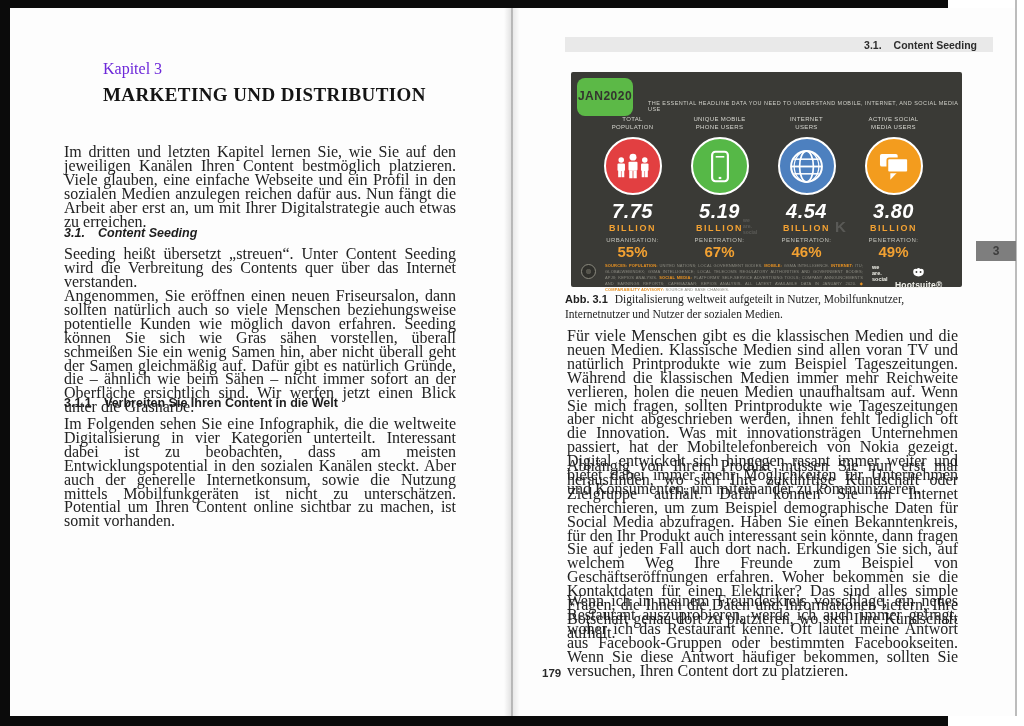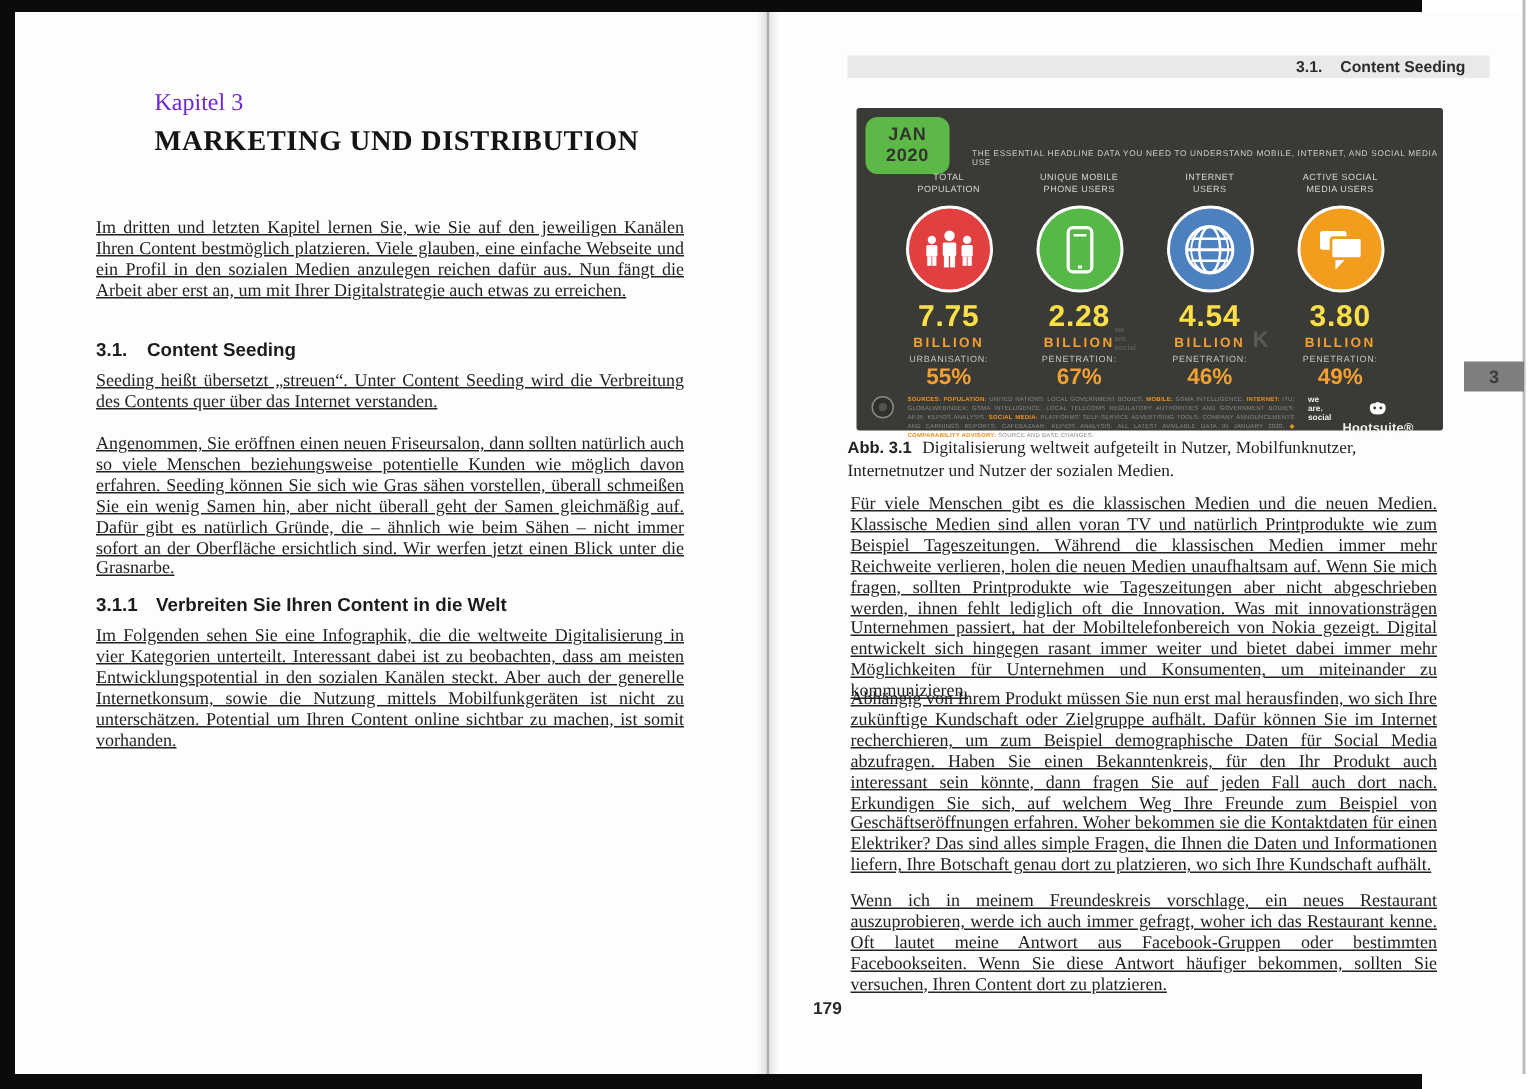--- a/index.html
+++ b/index.html
@@ -14,22 +14,22 @@
   .page { position:absolute; top:8px; height:708px; background:#fdfdfd; }
   .page-left  { left:10px;  width:502px; }
   .page-right { left:512px; width:504px; }
   .spine { position:absolute; left:504px; top:8px; width:16px; height:708px;
            background:linear-gradient(to right, rgba(0,0,0,0) 0%, rgba(0,0,0,.10) 42%, #9a9a9a 50%, rgba(0,0,0,.08) 58%, rgba(0,0,0,0) 100%); }
   .fore-edge { position:absolute; left:1015px; top:0; width:2px; height:716px; background:#bcbcbc; }
 
   
   .chapter-tab { position:absolute; left:976px; top:241px; width:40px; height:20px; background:#7e7e7e;
                  color:#3d3d3d; font-weight:bold; font-size:12px; display:flex; align-items:center; justify-content:center; }
-  .body-text { position:absolute; font-family:"Liberation Serif", serif; font-size:12px; line-height:13.9px;
-               color:#222; text-align:justify; hyphens:auto;text-decoration:underline; }
+  .body-text { position:absolute; font-family:"Liberation Serif", serif; font-size:16px; line-height:13.9px;
+               color:#222; text-align:justify; hyphens:auto; }
   .sec-head { position:absolute; font-family:"Liberation Sans", sans-serif; font-weight:bold; font-size:12.5px; color:#1c1c1c; }
   .sec-head .sec-num { display:inline-block; min-width:34px; }
   .sec-head .sub-num { display:inline-block; min-width:40px; }
 
   .chapter-label { position:absolute; left:103px; top:60px; font-family:"Liberation Serif", serif; font-size:16px; color:#6d28d9; }
   .chapter-title { position:absolute; left:103px; top:84px; font-family:"Liberation Serif", serif; font-weight:bold;
                    font-size:19px; letter-spacing:.4px; color:#141414; }
 
   
   .runhead { position:absolute; left:565px; top:37px; width:428px; height:15px; background:#e9e9e9;
@@ -40,31 +40,31 @@
   .caption { position:absolute; left:565px; top:292px; width:394px; font-family:"Liberation Serif", serif;
              font-size:11.5px; line-height:14.5px; color:#222; }
   .caption .cap-label { font-family:"Liberation Sans", sans-serif; font-weight:bold; font-size:11px; margin-right:7px; }
 
   .page-number { position:absolute; left:542px; top:667px; width:391px; text-align:left;
                  font-weight:bold; font-size:11.5px; color:#2a2a2a; }
 
   
   .infographic { position:absolute; left:571px; top:72px; width:391px; height:215px; background:#3a3a36; border-radius:2px; }
   .ig-badge { position:absolute; left:6px; top:6px; width:56px; height:38px; background:#5cb947; border-radius:8px;
-              display:flex; flex-direction:column; align-items:center; justify-content:center;
+              display:flex; flex-direction:row; align-items:center; justify-content:center;
               color:#34342f; font-weight:bold; font-size:12px; line-height:1.15; letter-spacing:.5px; }
   .ig-title { position:absolute; left:76px; top:9px; color:#5cb93f; font-weight:bold; font-size:14.5px; letter-spacing:.4px; }
   .ig-subtitle { position:absolute; left:77px; top:28px; color:#cfcfc8; font-size:5.5px; letter-spacing:.45px; }
 
   .ig-metrics { position:absolute; left:18px; top:44px; width:350px; display:flex; }
   .ig-col { width:87px; text-align:center; }
   .metric-label { height:17px; font-size:6px; letter-spacing:.35px; color:#d6d6d0; line-height:1.3; white-space:pre-line; }
   .metric-circle { width:58px; height:58px; border-radius:50%; border:2.5px solid #fff; margin:4px auto 0;
                    display:flex; align-items:center; justify-content:center; }
-  .metric-value { margin-top:5px; font-size:20px; font-weight:bold; color:#fde047; letter-spacing:.5px; }
+  .metric-value { margin-top:5px; font-size:20px; font-weight:bold; color:#ffffff; letter-spacing:.5px;font-style:italic; }
   .metric-unit  { font-size:9px; font-weight:bold; color:#f2a132; letter-spacing:1.6px; }
   .metric-sublabel { margin-top:4px; font-size:6px; color:#c4c4bd; letter-spacing:.5px; }
   .metric-subvalue { font-size:15px; font-weight:bold; color:#f2a132; }
 
   .wm { position:absolute; color:rgba(255,255,255,.16); pointer-events:none; }
   .wm-was { left:172px; top:146px; font-size:5px; font-weight:bold; line-height:1.15; text-align:left; }
   .wm-k   { left:264px; top:146px; font-size:15px; font-weight:bold; }
 
   .ig-stamp { position:absolute; left:10px; top:192px; width:15px; height:15px; border-radius:50%;
               border:1.5px solid #8a897e; background:radial-gradient(circle at 50% 50%, #55544c 0 30%, #2f2f2b 31%); }
@@ -92,21 +92,21 @@
 
   <div class="chapter-tab">
     <span>3</span>
   </div>
 
   <div class="chapter-label">Kapitel 3</div>
   <div class="chapter-title">MARKETING UND DISTRIBUTION</div>
 
   <div class="body-text" style="left:64px; top:145px; width:392px;">Im dritten und letzten Kapitel lernen Sie, wie Sie auf den jeweiligen Kanälen Ihren Content bestmöglich platzieren. Viele glauben, eine einfache Webseite und ein Profil in den sozialen Medien anzulegen reichen dafür aus. Nun fängt die Arbeit aber erst an, um mit Ihrer Digitalstrategie auch etwas zu erreichen.</div>
 
-  <div class="sec-head" style="left:64px; top:226px;">
+  <div class="sec-head" style="left:64px; top:226px;font-style:italic;">
     <span class="sec-num">3.1.</span><span>Content Seeding</span>
   </div>
 
   <div class="body-text" style="left:64px; top:247px; width:392px;">Seeding heißt übersetzt „streuen“. Unter Content Seeding wird die Verbreitung des Contents quer über das Internet verstanden.</div>
 
   <div class="body-text" style="left:64px; top:289px; width:392px;">Angenommen, Sie eröffnen einen neuen Friseursalon, dann sollten natürlich auch so viele Menschen beziehungsweise potentielle Kunden wie möglich davon erfahren. Seeding können Sie sich wie Gras sähen vorstellen, überall schmeißen Sie ein wenig Samen hin, aber nicht überall geht der Samen gleichmäßig auf. Dafür gibt es natürlich Gründe, die – ähnlich wie beim Sähen – nicht immer sofort an der Oberfläche ersichtlich sind. Wir werfen jetzt einen Blick unter die Grasnarbe.</div>
 
   <div class="sec-head" style="left:64px; top:396px;">
     <span class="sub-num">3.1.1</span><span>Verbreiten Sie Ihren Content in die Welt</span>
   </div>
@@ -160,21 +160,21 @@
       <div class="ig-col">
         <div class="metric-label">UNIQUE MOBILE
 PHONE USERS</div>
         <div class="metric-circle" style="background-color: rgb(86, 184, 71);">
           <svg viewBox="0 0 30 46" width="22" height="33" fill="none" stroke="#fff">
             <rect x="4" y="2.5" width="22" height="41" rx="4.5" stroke-width="3"></rect>
             <line x1="9" y1="9.5" x2="21" y2="9.5" stroke-width="2.2"></line>
             <rect x="13.2" y="37.5" width="3.6" height="3" fill="#fff" stroke="none"></rect>
           </svg>
         </div>
-        <div class="metric-value">2.28</div>
+        <div class="metric-value">5.19</div>
         <div class="metric-unit">BILLION</div>
         <div class="metric-sublabel">PENETRATION:</div>
         <div class="metric-subvalue">67%</div>
       </div>
 
       <div class="ig-col">
         <div class="metric-label">INTERNET
 USERS</div>
         <div class="metric-circle" style="background-color: rgb(77, 128, 191);">
           <svg viewBox="0 0 48 48" width="37" height="37" fill="none" stroke="#fff">

